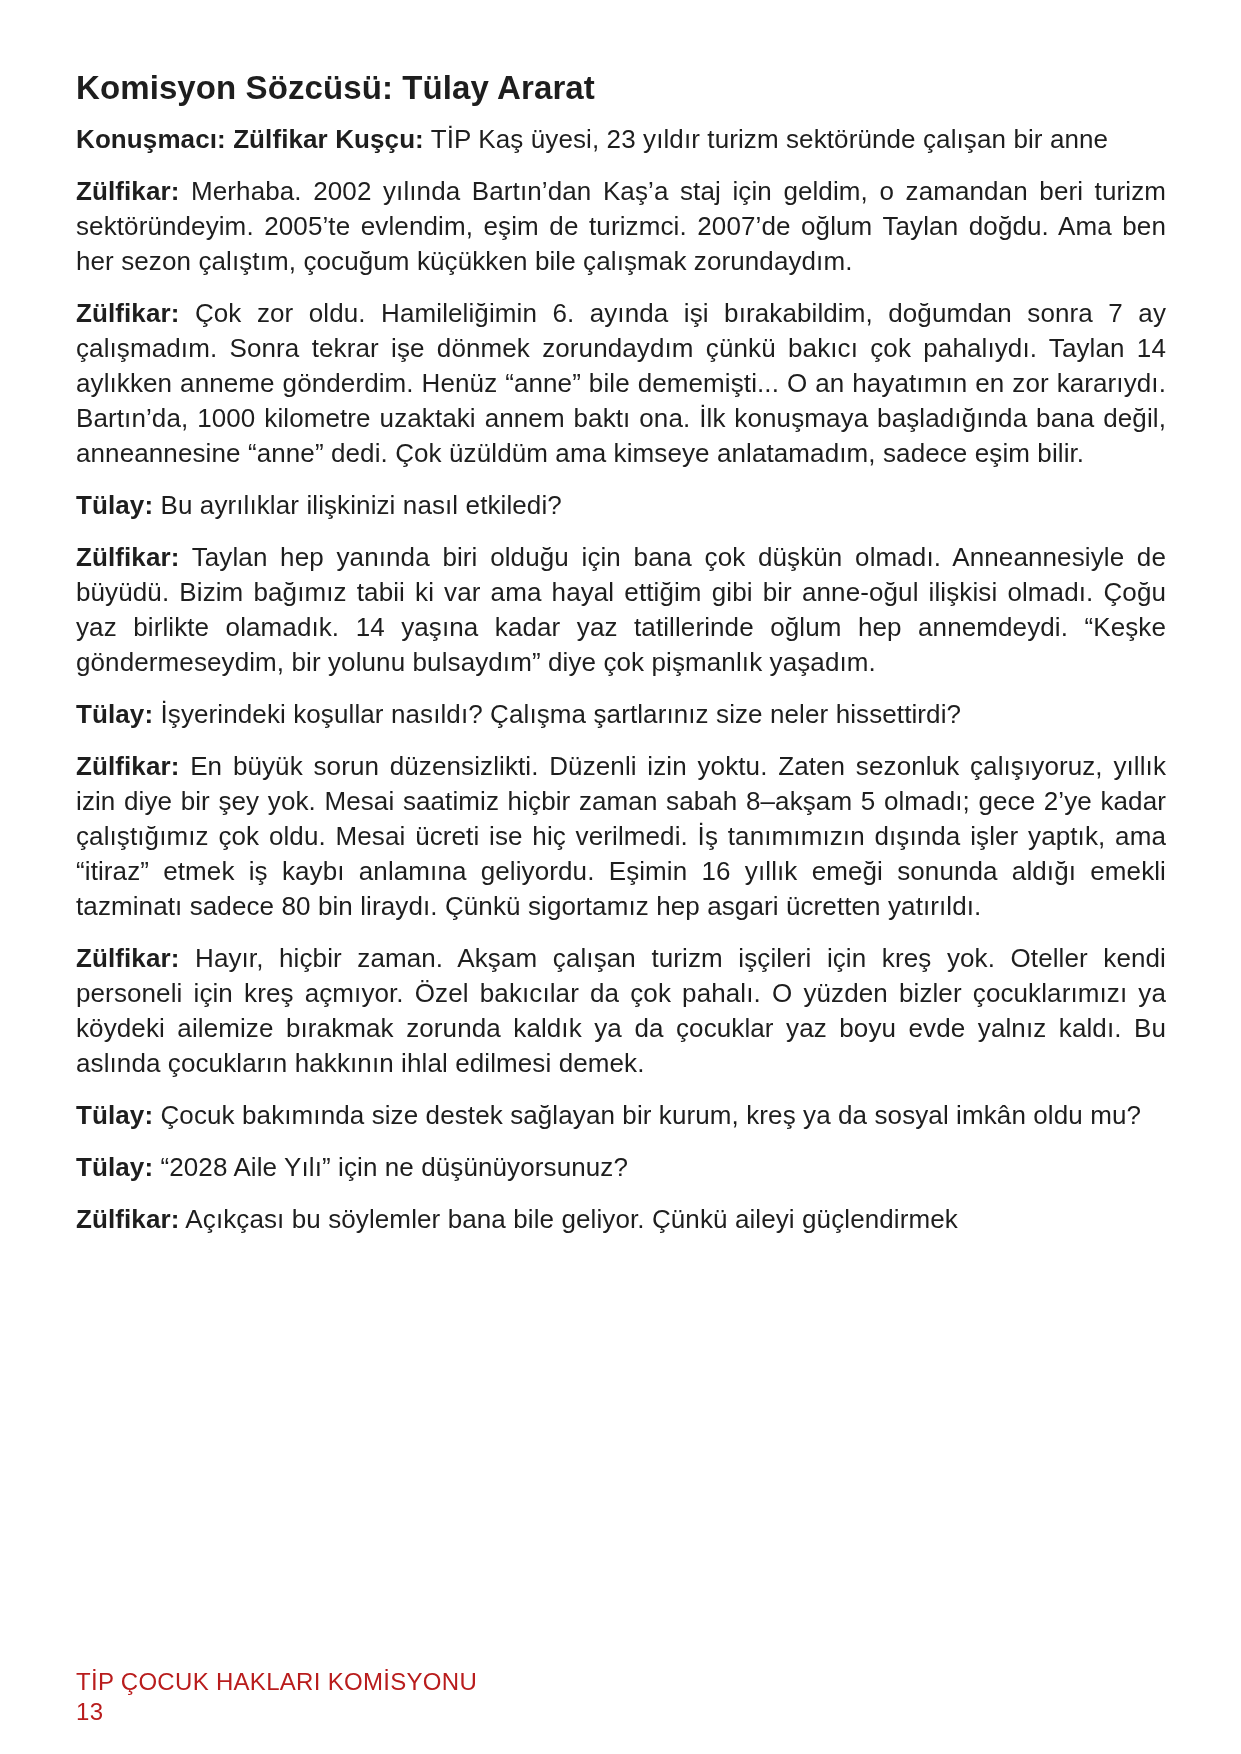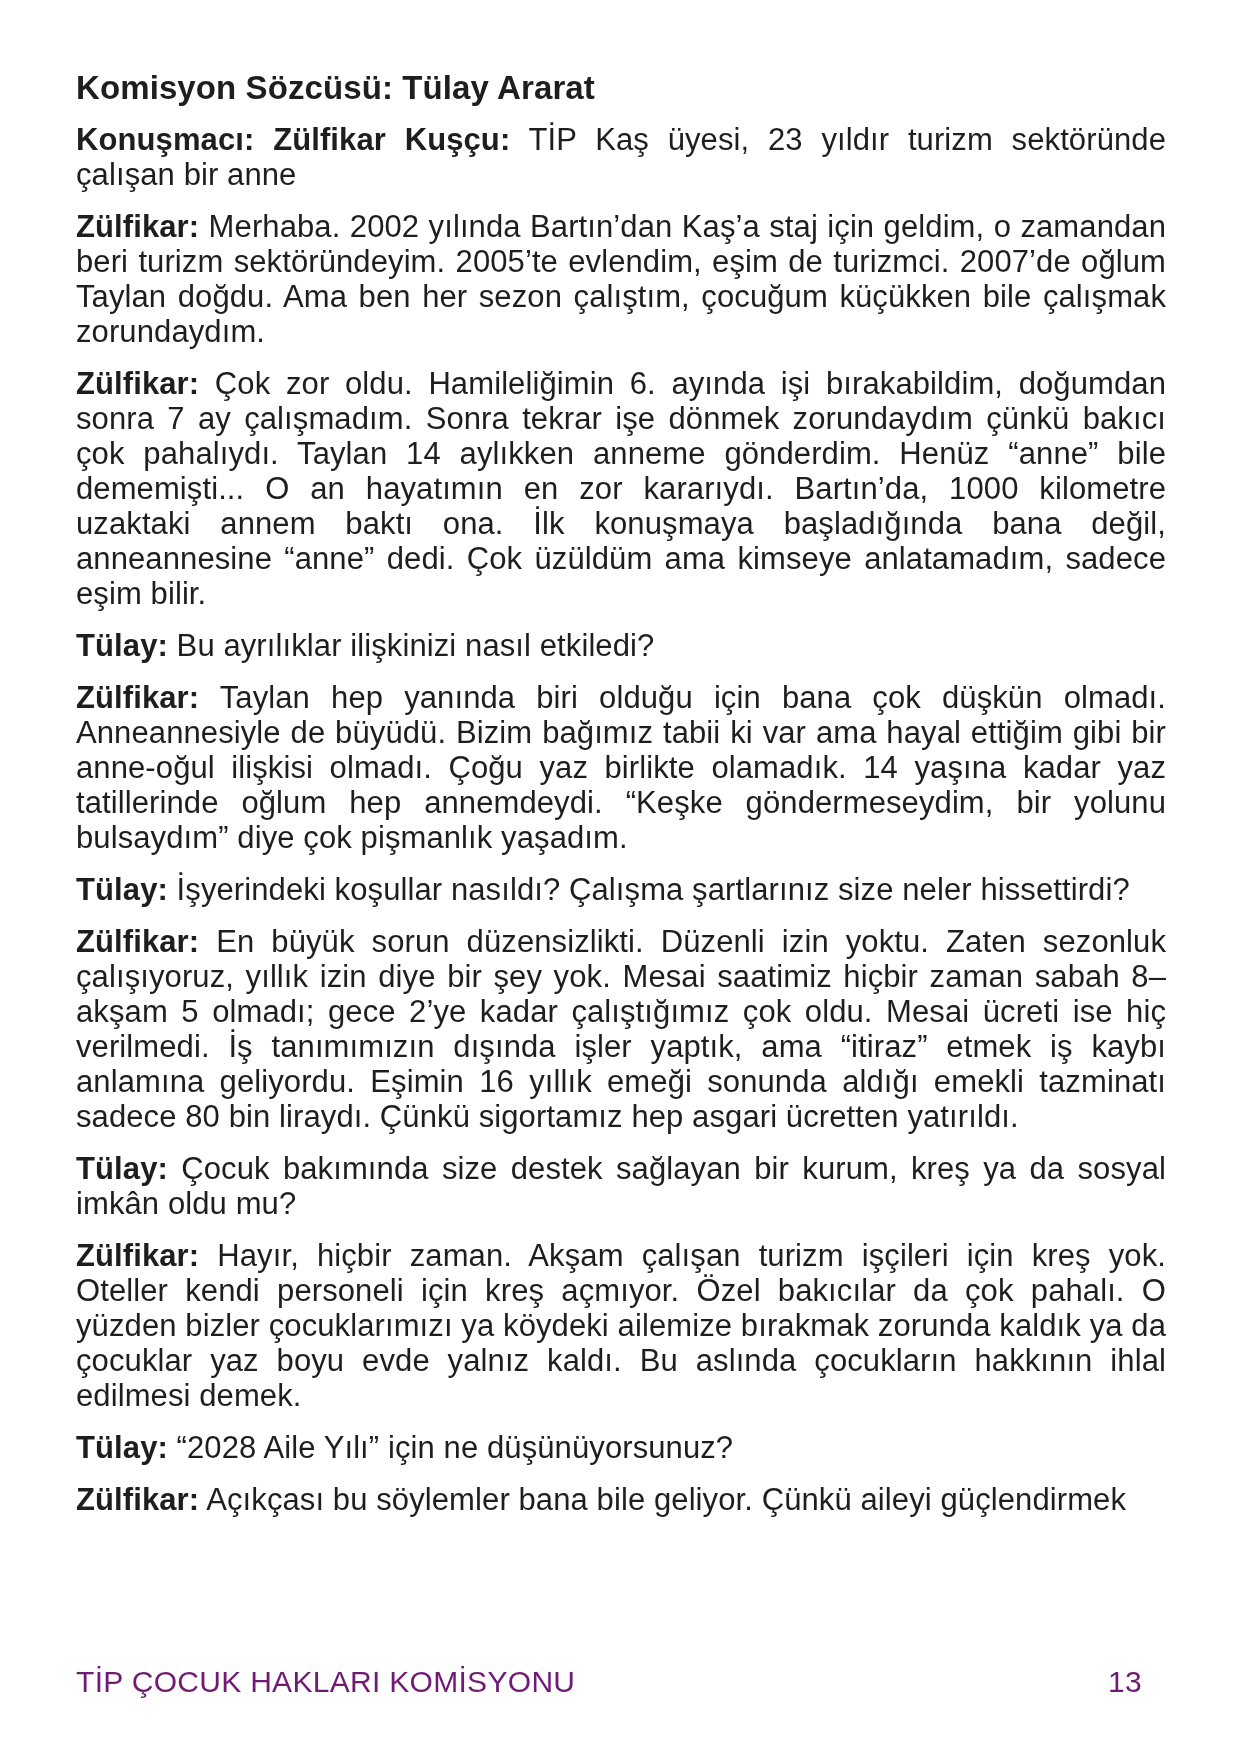--- a/index.html
+++ b/index.html
@@ -22,40 +22,41 @@
       width: 1090px;
     }
     .heading {
       font-size: 33px;
       font-weight: bold;
       line-height: 35px;
       margin: 0 0 17px 0;
       letter-spacing: 0.1px;
     }
     .para {
-      font-size: 31px;
+      font-size: 26px;
       line-height: 35px;
       margin: 0 0 17px 0;
       text-align: justify;
       letter-spacing: 0.1px;
     }
     .speaker {
       font-weight: bold;
     }
     .footer {
       position: absolute;
       left: 76px;
       top: 1667px;
       width: 1066px;
-      font-size: 30px;
+      font-size: 24px;
       line-height: 30px;
-      color: #701a75;
+      color: #b91c1c;
       display: flex;
       justify-content: space-between;
       letter-spacing: 0.3px;
+      flex-direction: column;
     }
   </style>
 </head>
 <body>
 
 <div class="page">
   <div class="heading">Komisyon Sözcüsü: Tülay Ararat</div>
 
   <p class="para"><span class="speaker">Konuşmacı: Zülfikar Kuşçu:</span><span> TİP Kaş üyesi, 23 yıldır turizm sektöründe çalışan bir anne</span></p>
 
@@ -66,23 +67,23 @@
   <p class="para"><span class="speaker">Zülfikar:</span><span> Çok zor oldu. Hamileliğimin 6. ayında işi bırakabildim, doğumdan sonra 7 ay çalışmadım. Sonra tekrar işe dönmek zorundaydım çünkü bakıcı çok pahalıydı. Taylan 14 aylıkken anneme gönderdim. Henüz “anne” bile dememişti... O an hayatımın en zor kararıydı. Bartın’da, 1000 kilometre uzaktaki annem baktı ona. İlk konuşmaya başladığında bana değil, anneannesine “anne” dedi. Çok üzüldüm ama kimseye anlatamadım, sadece eşim bilir.</span></p>
 
   <p class="para"><span class="speaker">Tülay:</span><span> Bu ayrılıklar ilişkinizi nasıl etkiledi?</span></p>
 
   <p class="para"><span class="speaker">Zülfikar:</span><span> Taylan hep yanında biri olduğu için bana çok düşkün olmadı. Anneannesiyle de büyüdü. Bizim bağımız tabii ki var ama hayal ettiğim gibi bir anne-oğul ilişkisi olmadı. Çoğu yaz birlikte olamadık. 14 yaşına kadar yaz tatillerinde oğlum hep annemdeydi. “Keşke göndermeseydim, bir yolunu bulsaydım” diye çok pişmanlık yaşadım.</span></p>
 
   <p class="para"><span class="speaker">Tülay:</span><span> İşyerindeki koşullar nasıldı? Çalışma şartlarınız size neler hissettirdi?</span></p>
 
   <p class="para"><span class="speaker">Zülfikar:</span><span> En büyük sorun düzensizlikti. Düzenli izin yoktu. Zaten sezonluk çalışıyoruz, yıllık izin diye bir şey yok. Mesai saatimiz hiçbir zaman sabah 8–akşam 5 olmadı; gece 2’ye kadar çalıştığımız çok oldu. Mesai ücreti ise hiç verilmedi. İş tanımımızın dışında işler yaptık, ama “itiraz” etmek iş kaybı anlamına geliyordu. Eşimin 16 yıllık emeği sonunda aldığı emekli tazminatı sadece 80 bin liraydı. Çünkü sigortamız hep asgari ücretten yatırıldı.</span></p>
 
+  <p class="para"><span class="speaker">Zülfikar:</span><span> Hayır, hiçbir zaman. Akşam çalışan turizm işçileri için kreş yok. Oteller kendi personeli için kreş açmıyor. Özel bakıcılar da çok pahalı. O yüzden bizler çocuklarımızı ya köydeki ailemize bırakmak zorunda kaldık ya da çocuklar yaz boyu evde yalnız kaldı. Bu aslında çocukların hakkının ihlal edilmesi demek.</span></p>
+
   <p class="para"><span class="speaker">Tülay:</span><span> Çocuk bakımında size destek sağlayan bir kurum, kreş ya da sosyal imkân oldu mu?</span></p>
-
-  <p class="para"><span class="speaker">Zülfikar:</span><span> Hayır, hiçbir zaman. Akşam çalışan turizm işçileri için kreş yok. Oteller kendi personeli için kreş açmıyor. Özel bakıcılar da çok pahalı. O yüzden bizler çocuklarımızı ya köydeki ailemize bırakmak zorunda kaldık ya da çocuklar yaz boyu evde yalnız kaldı. Bu aslında çocukların hakkının ihlal edilmesi demek.</span></p>
 
   <p class="para"><span class="speaker">Tülay:</span><span> “2028 Aile Yılı” için ne düşünüyorsunuz?</span></p>
 
   <p class="para"><span class="speaker">Zülfikar:</span><span> Açıkçası bu söylemler bana bile geliyor. Çünkü aileyi güçlendirmek</span></p>
 </div>
 
 <div class="footer">
   <span>TİP ÇOCUK HAKLARI KOMİSYONU</span>
   <span>13</span>
 </div>

